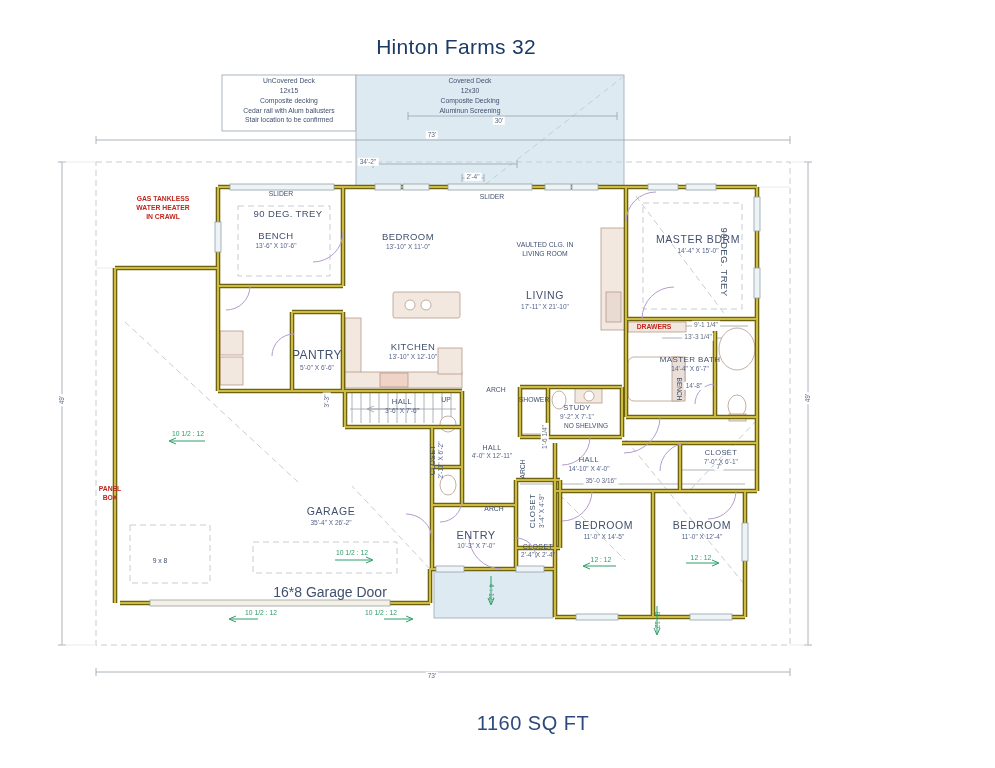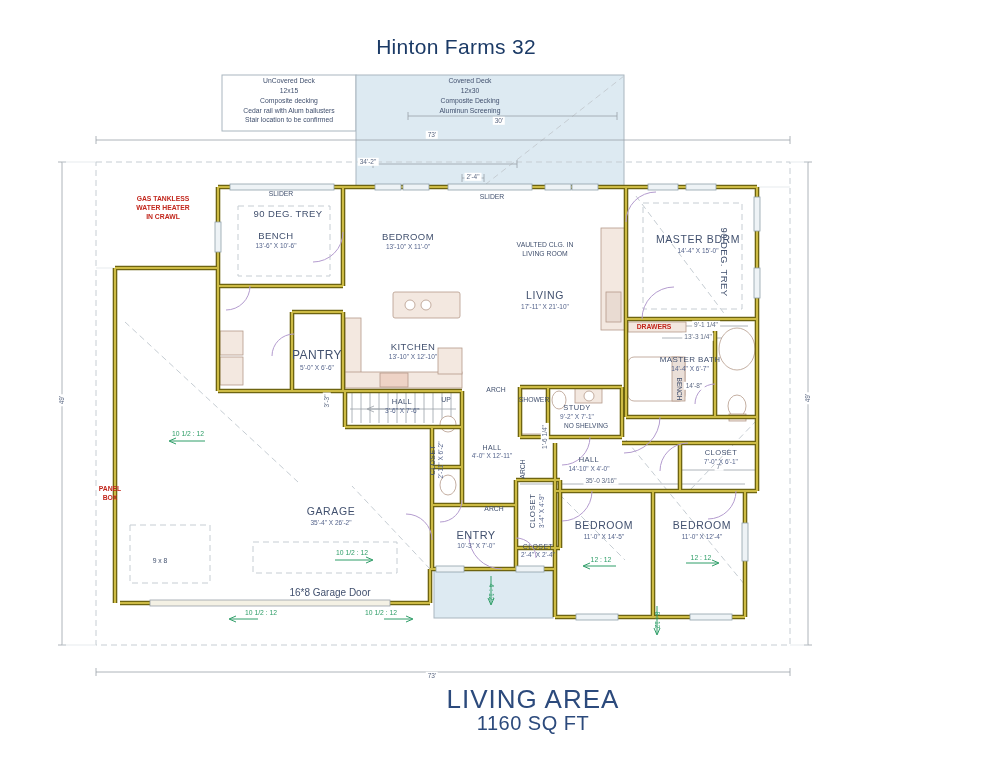--- a/index.html
+++ b/index.html
@@ -280,27 +280,26 @@
   </div>
   <div class="lbl" style="left:604px;top:530px">
     <div class="rn big">BEDROOM</div>
     <div class="rd">11'-0" X 14'-5"</div>
   </div>
   <div class="lbl" style="left:702px;top:530px">
     <div class="rn big">BEDROOM</div>
     <div class="rd">11'-0" X 12'-4"</div>
   </div>
   <div class="lbl small" style="left:160px;top:561px">9 x 8</div>
-  <div class="lbl" style="left:330px;top:592px;font-size:10px">16*8 Garage Door</div>
+  <div class="lbl" style="left:330px;top:592px;font-size:14px">16*8 Garage Door</div>
 
   <div class="lbl pitch" style="left:188px;top:434px">10 1/2 : 12</div>
   <div class="lbl pitch" style="left:352px;top:553px">10 1/2 : 12</div>
   <div class="lbl pitch" style="left:261px;top:613px">10 1/2 : 12</div>
   <div class="lbl pitch" style="left:381px;top:613px">10 1/2 : 12</div>
   <div class="lbl pitch" style="left:601px;top:560px">12 : 12</div>
   <div class="lbl pitch" style="left:701px;top:558px">12 : 12</div>
   <div class="lbl pitch rot90" style="left:491px;top:592px">4 : 12</div>
   <div class="lbl pitch rot90" style="left:657px;top:620px">8 : 12</div>
 
-  <div class="lbl footer-title" style="left:533px;top:700px">LIVING AREA</div>
   <div class="lbl footer-sub" style="left:533px;top:723px">1160 SQ FT</div>
 
 </div>
 
 </body></html>

